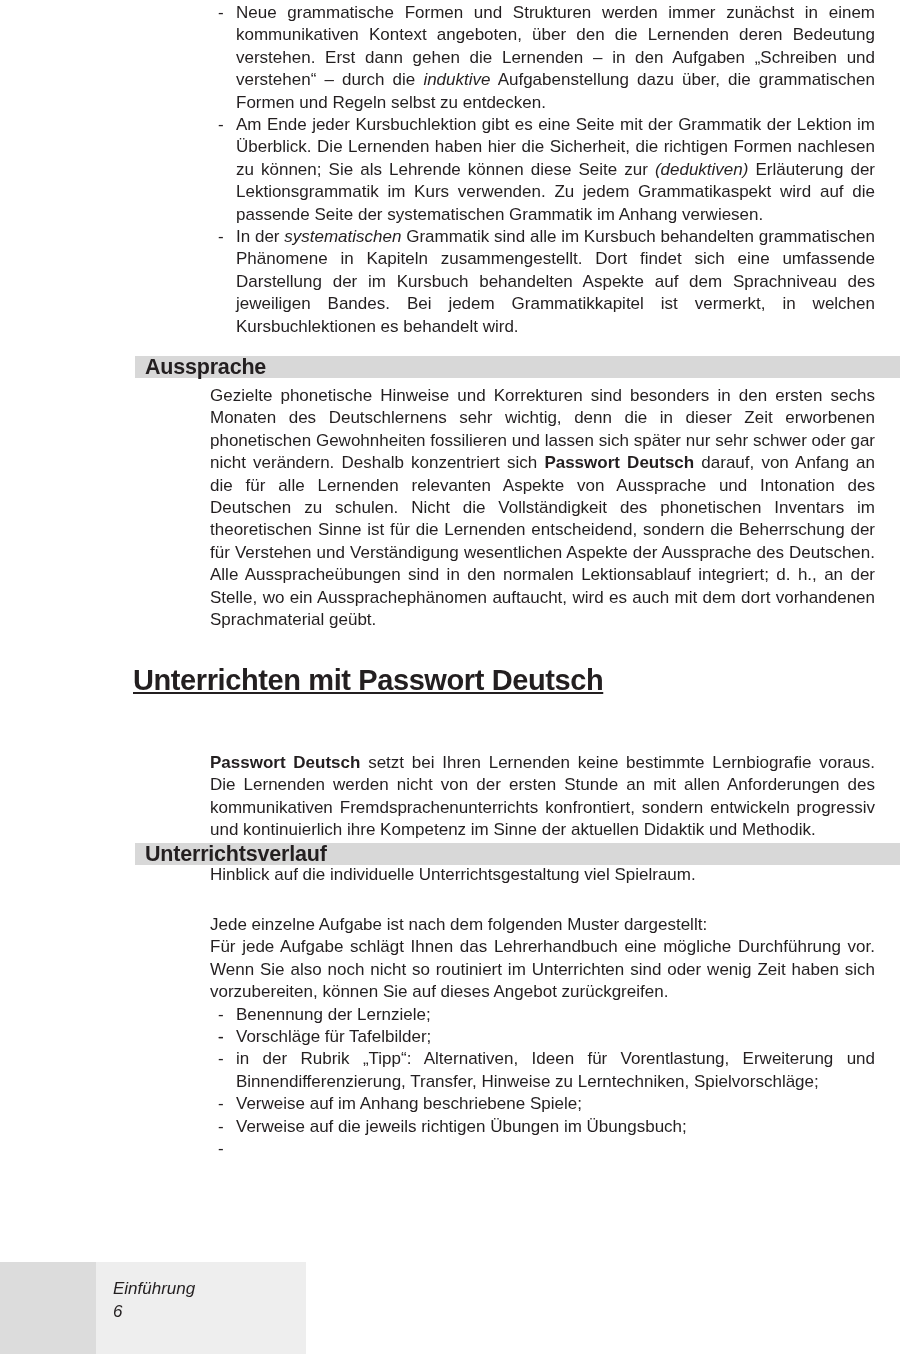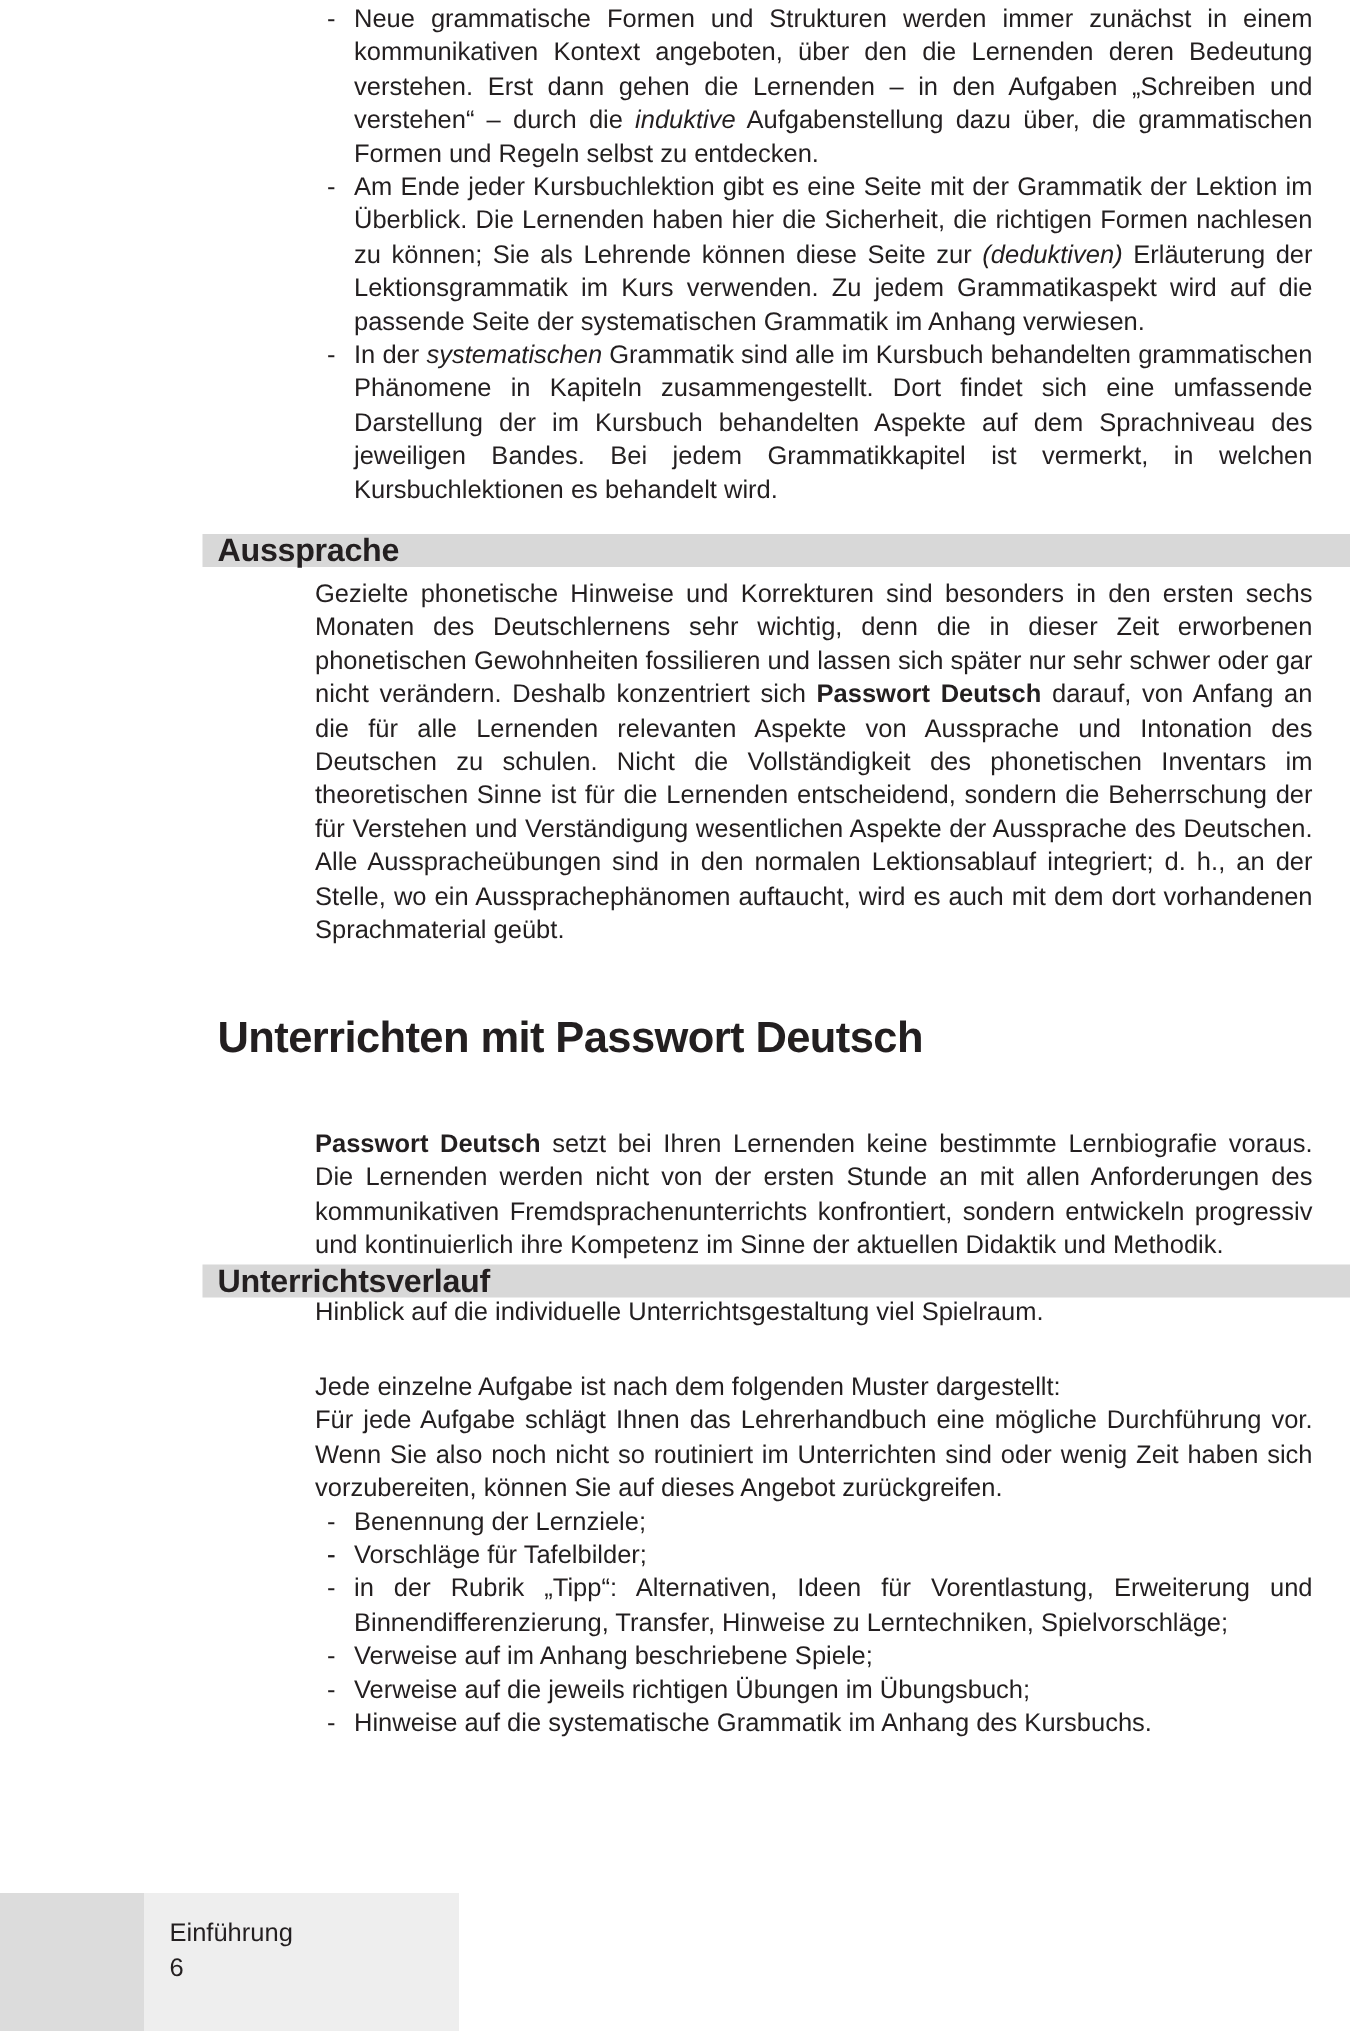--- a/index.html
+++ b/index.html
@@ -59,41 +59,43 @@
     font-weight: 700;
     line-height: 22px;
     letter-spacing: -0.2px;
     white-space: nowrap;
   }
 
   
   .chapter-title {
     left: 133px;
     top: 664px;
-    margin: 12px;
+    margin: 0;
     font-size: 29px;
     font-weight: 700;
     letter-spacing: -0.4px;
     white-space: nowrap;
+    text-decoration: underline;
   }
 
   
   .footer-left {
     left: 0; top: 1262px;
     width: 96px; height: 92px;
     background: var(--footer-left, #dcdcdc);
   }
   .footer-right {
     left: 96px; top: 1262px;
     width: 210px; height: 92px;
     background: var(--footer-right, #eeeeee);
     box-sizing: border-box;
     padding: 15px 0 0 17px;
     font-size: 17px;
     line-height: 23px;
+    font-style: italic;
   }
   .footer-right div { margin: 0; }
 </style>
 </head>
 <body>
 
 <ul class="abs copy dash-list" style="top:2px; left:210px; width:665px;">
   <li>
     <span class="dash">-</span>
     <span><span>Neue grammatische Formen und Strukturen werden immer zunächst in einem kommunikativen Kontext angeboten, über den die Lernenden deren Bedeutung verstehen. Erst dann gehen die Lernenden – in den Aufgaben „Schreiben und verstehen“ – durch die </span><span style="font-style: italic;">induktive</span><span> Aufgabenstellung dazu über, die grammatischen Formen und Regeln selbst zu entdecken.</span></span>
@@ -149,21 +151,20 @@
     <li>
       <span class="dash">-</span>
       <span>Verweise auf im Anhang beschriebene Spiele;</span>
     </li>
     <li>
       <span class="dash">-</span>
       <span>Verweise auf die jeweils richtigen Übungen im Übungsbuch;</span>
     </li>
     <li>
       <span class="dash">-</span>
-      <span>Hinweise auf die systematische Grammatik im Anhang des Kursbuchs.</span>
     </li>
   </ul>
 </div>
 
 <div class="abs footer-left"></div>
 <div class="abs footer-right">
   <div>Einführung</div>
   <div>6</div>
 </div>
 

